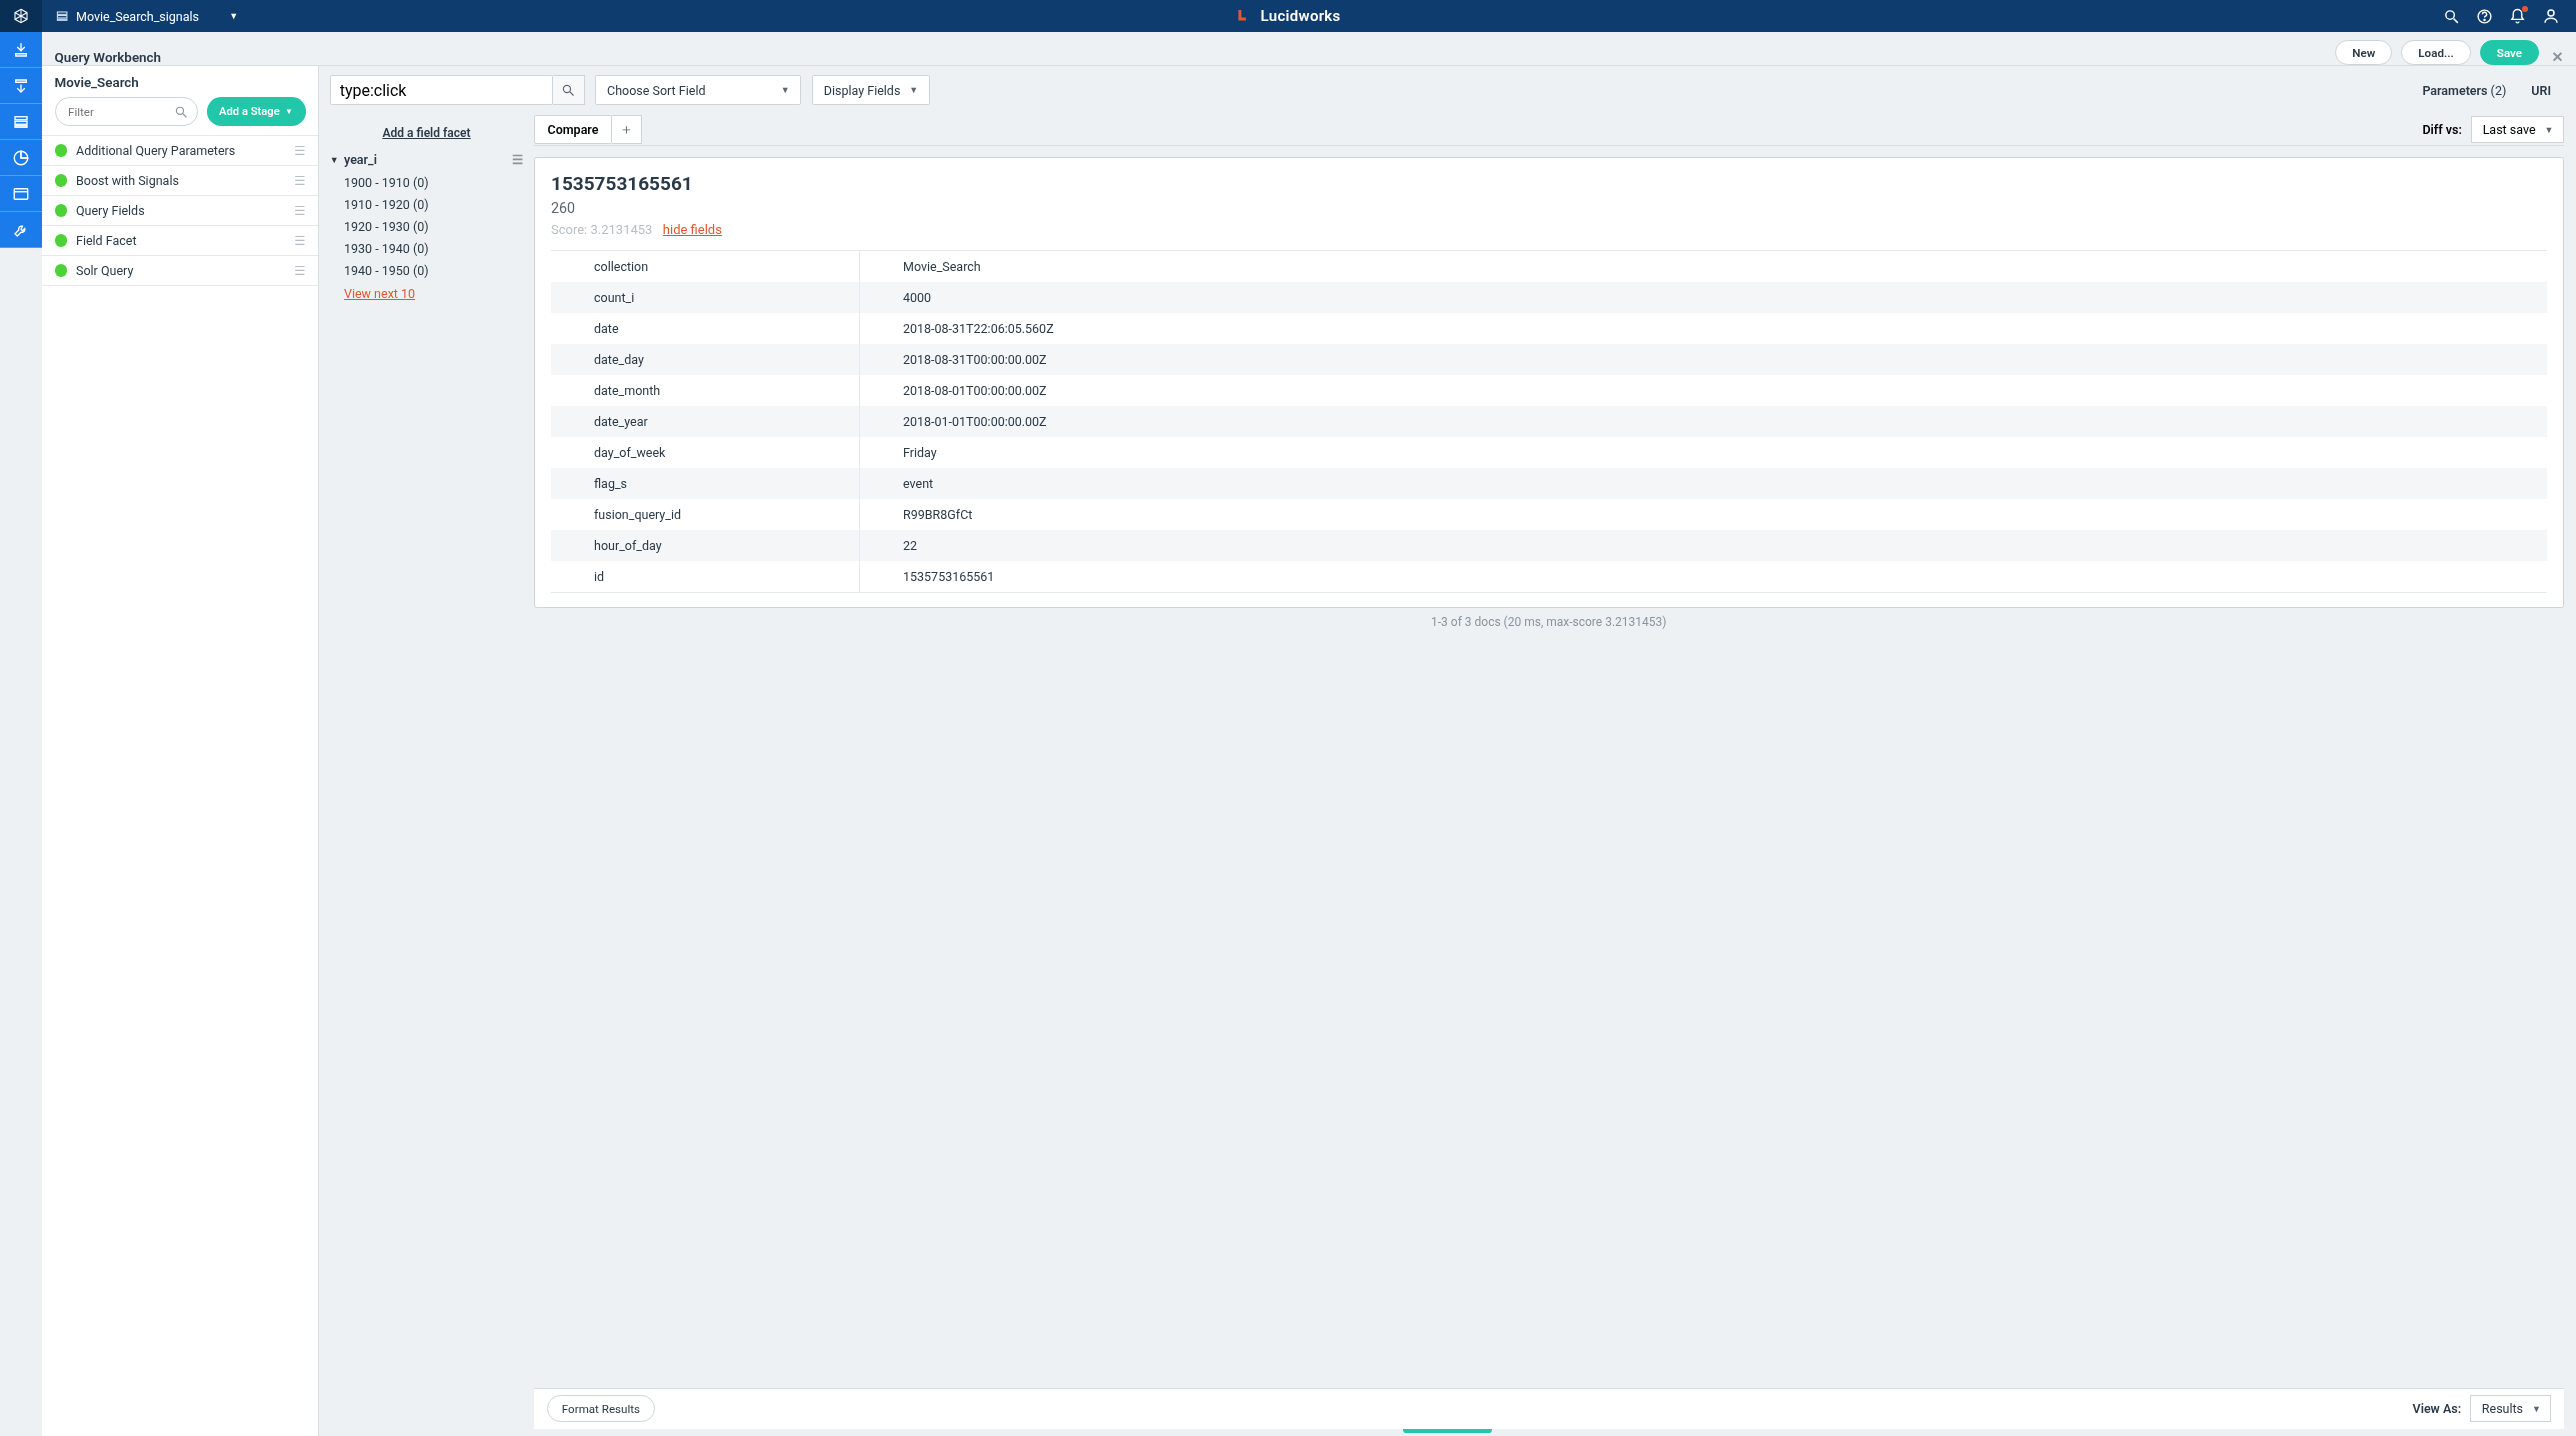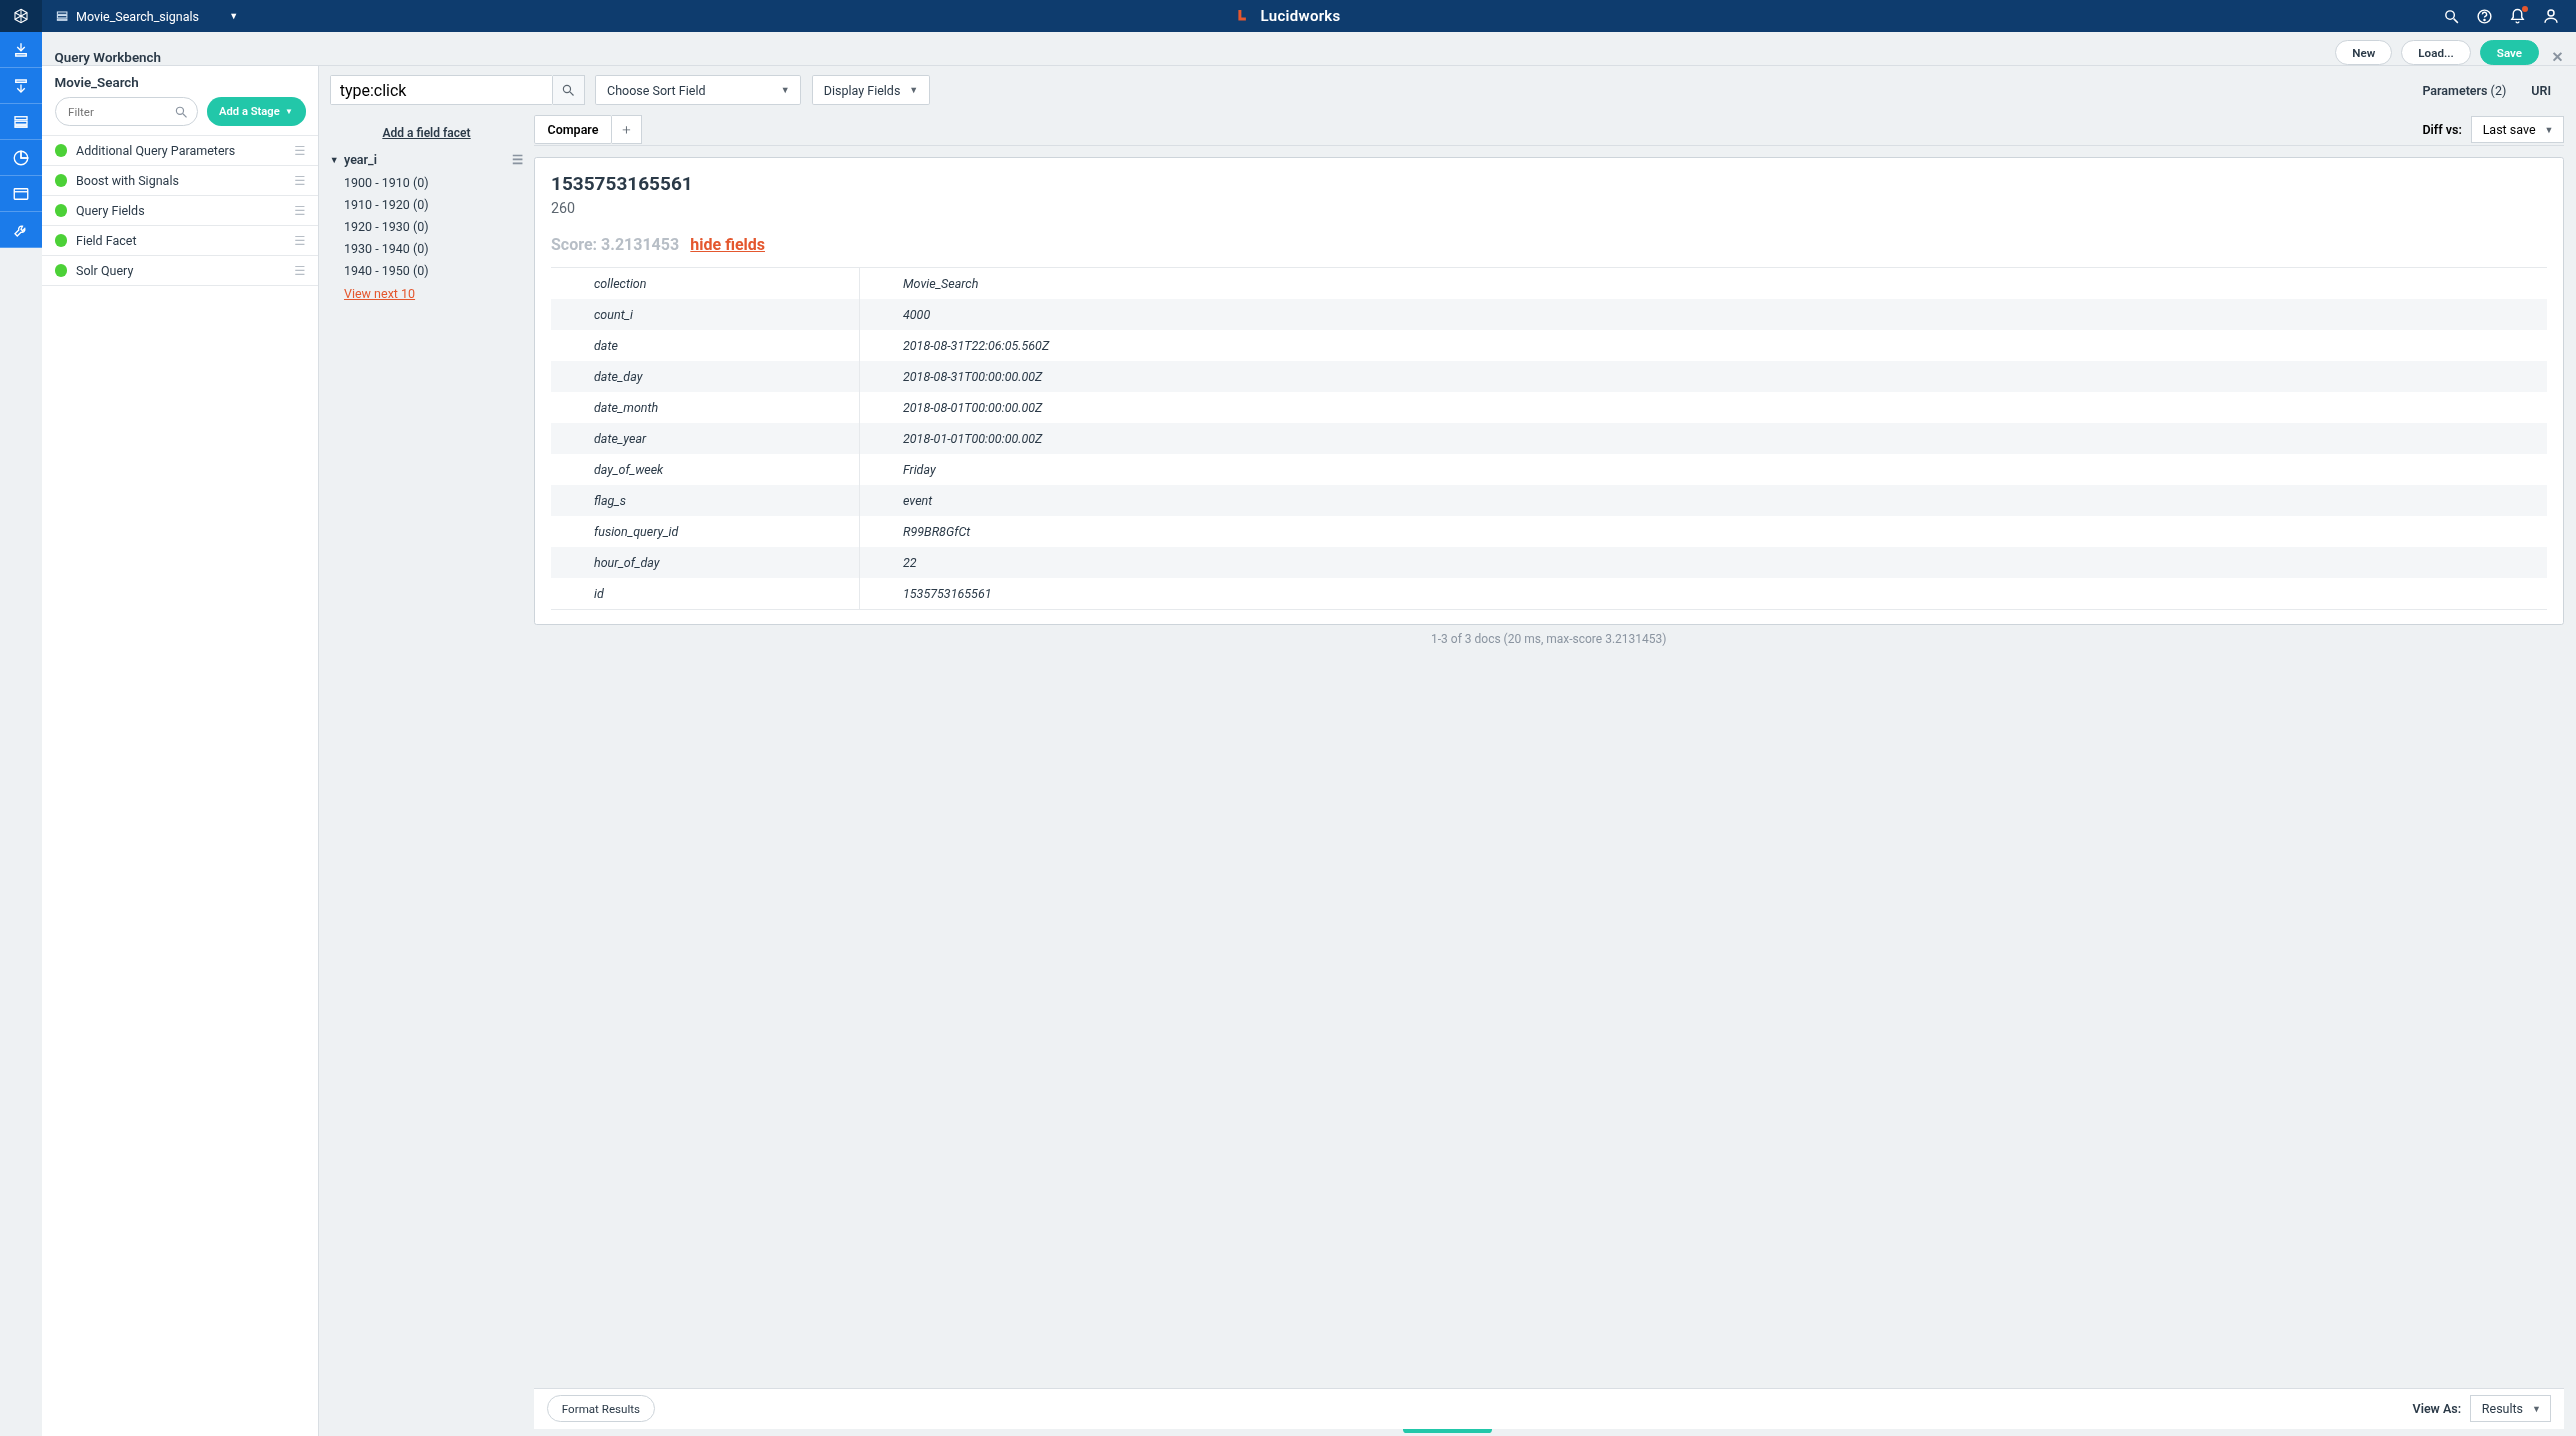--- a/index.html
+++ b/index.html
@@ -82,24 +82,24 @@
 .reshdr .cmp { height:29px; background:#fff; border:0.9px solid #cdd4da; border-radius:1.8px; padding:0 12.5px; display:flex; align-items:center; font-size:12.5px; font-weight:600; cursor:pointer; }
 .reshdr .plus { width:30px; height:29px; background:#fff; border:0.9px solid #cdd4da; border-left:none; display:flex; align-items:center; justify-content:center; font-size:14.3px; color:#5c6670; cursor:pointer;}
 .reshdr .diff { margin-left:auto; display:flex; align-items:center; gap:9px; font-size:12.5px; }
 .reshdr .diff .lbl { font-weight:600; }
 .reshdr .diff .sel { height:27px; background:#fff; border:0.9px solid #cdd4da; padding:0 9px 0 10.7px; display:flex; align-items:center; gap:9px; cursor:pointer;}
 
 .results { flex:1; overflow:auto; padding:10.7px 0 3.6px 0; }
 .card { background:#fff; border:0.9px solid #cdd4da; border-radius:2.7px; padding:14.3px 16px; }
 .card .title { font-size:19px; font-weight:700; color:#2b3a48; }
 .card .sub { font-size:14.3px; color:#5c6670; margin-top:5.4px; }
-.card .score { font-size:16px; color:#b7bec6; margin-top:19px;font-weight:bold; }
+.card .score { font-size:13px; color:#b7bec6; margin-top:6px; }
 .card .score .sv { color:#b7bec6; }
 .card .score a { color:#e4572e; text-decoration:underline; margin-left:7.2px; cursor:pointer;}
-.ftable { margin-top:12.5px; border:0.9px solid #e6e9ec; border-left:none; border-right:none;font-style:italic; }
+.ftable { margin-top:12.5px; border:0.9px solid #e6e9ec; border-left:none; border-right:none; }
 .frow { display:flex; height:31px; font-size:12.5px; }
 .frow:nth-child(even) { background:#f4f6f8; }
 .frow .fk { width:309px; padding:0 0 0 43px; display:flex; align-items:center; color:#2b3a48; border-right:0.9px solid #e6e9ec;}
 .frow .fv { flex:1; padding:0 0 0 43px; display:flex; align-items:center; color:#2b3a48;}
 
 .resfoot { text-align:center; font-size:12px; color:#8a94a0; padding:7.2px 0 1.8px; }
 
 
 .pgfoot { height:41px; background:#fff; border-top:0.9px solid #d9dee3; display:flex; align-items:center; padding:0 12.5px; }
 .pgfoot .fmt { height:27px; padding:0 14.3px; border:0.9px solid #cdd4da; border-radius:13.4px; background:#fff; font-size:11.6px; display:flex; align-items:center; cursor:pointer; color:#2b3a48;}

